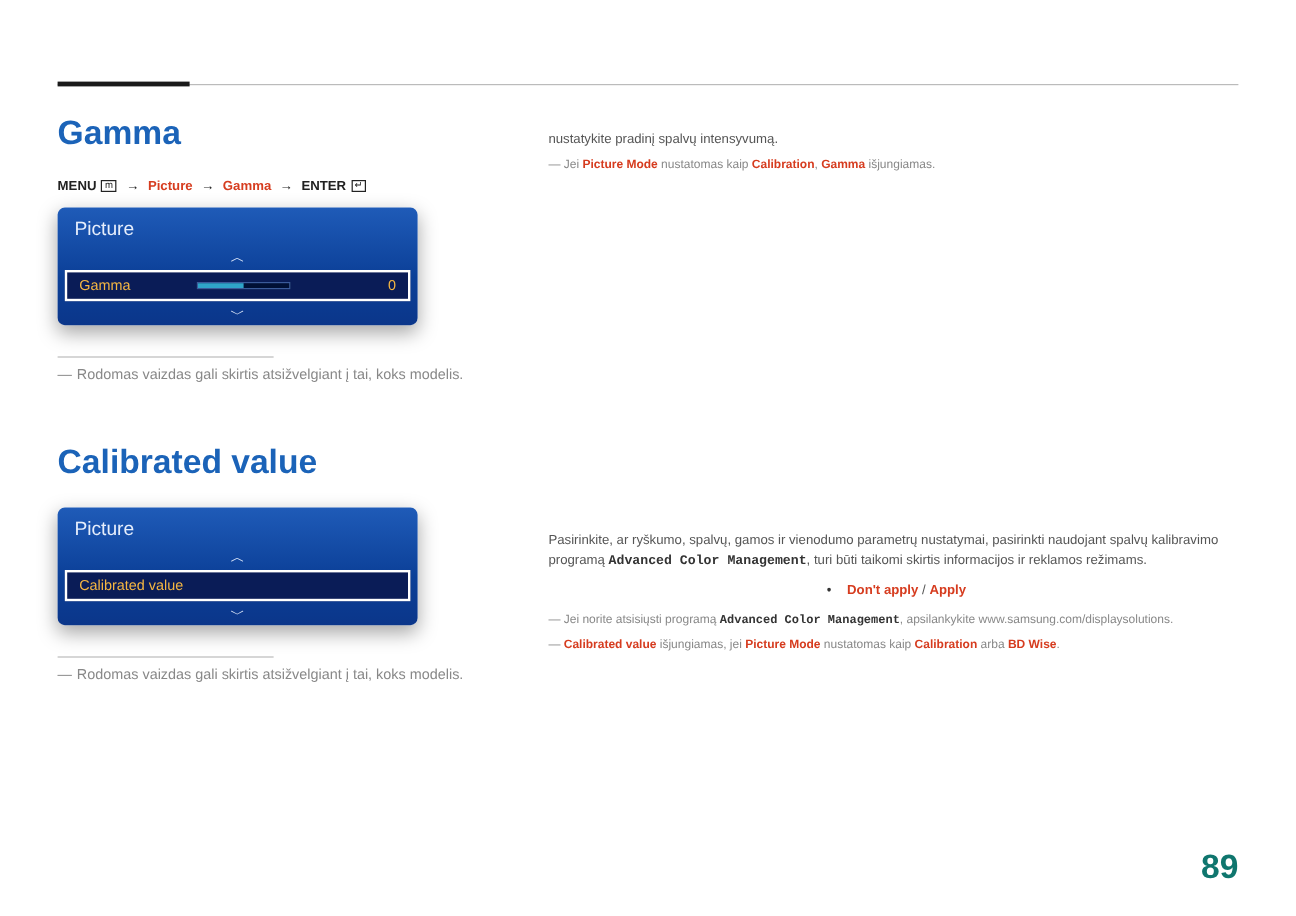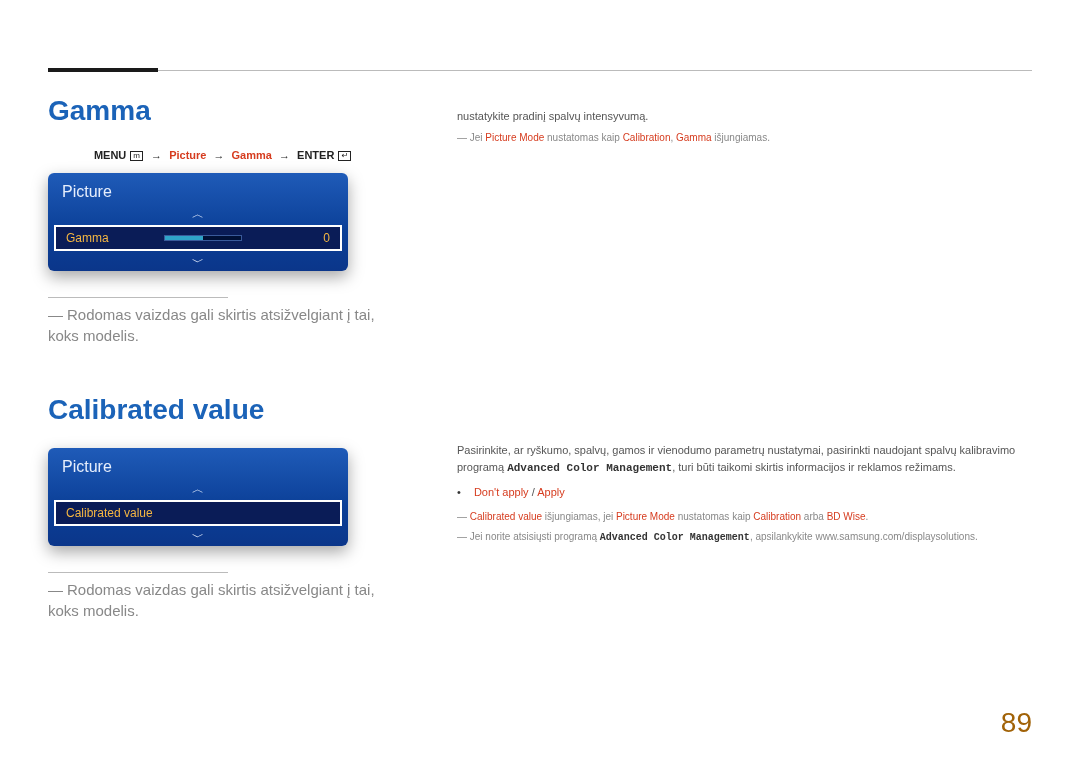--- a/index.html
+++ b/index.html
@@ -23,22 +23,22 @@
     left: 48px;
     top: 68px;
     width: 110px;
     border-top: 4px solid #1a1a1a;
   }
   .page-number {
     position: absolute;
     right: 48px;
     bottom: 24px;
     font-size: 28px;
-    color: #a16207;
-    font-weight: 400;
+    color: #0f766e;
+    font-weight: 700;
   }
   .left-col {
     position: absolute;
     left: 48px;
     top: 95px;
     width: 350px;
   }
   .right-col {
     position: absolute;
     left: 457px;
@@ -52,21 +52,20 @@
     color: #1b63b8;
     font-size: 28px;
     font-weight: 600;
     margin-bottom: 22px;
   }
   .breadcrumb {
     font-size: 11px;
     font-weight: bold;
     color: #222;
     margin-bottom: 12px;
-    text-align: center;
   }
   .breadcrumb .hl { color: #d63c1f; font-weight: bold; }
   .breadcrumb .icon-box {
     display: inline-block;
     border: 1px solid #222;
     font-size: 8px;
     padding: 0 2px;
     line-height: 1;
     vertical-align: 1px;
     margin: 0 1px;
@@ -131,32 +130,32 @@
     width: 32px;
     text-align: right;
     color: #f5b642;
   }
   .divider-short {
     width: 180px;
     border-top: 1px solid #bbb;
     margin: 8px 0 6px;
   }
   .img-note {
-    font-size: 15px;
+    font-size: 12px;
     color: #888;
     line-height: 1.4;
   }
   .dash { color: #888; padding-right: 4px; }
   .section-block { margin-bottom: 36px; }
   .note-line { margin: 2px 0 10px; color: #888; font-size: 10px; }
   .note-line .thin { color: #888; }
   .right-col p { margin-bottom: 4px; }
   .right-col .bold { font-weight: bold; color: #333; font-family: Liberation Mono, monospace; }
-  .right-col .hl { color: #d63c1f; font-weight: normal; }
-  .right-col ul { list-style: none; margin: 6px 0 8px; }
+  .right-col .hl { color: #d63c1f; font-weight: bold; }
+  .right-col ul { list-style: none; margin: 6px 0 8px; text-align: center; }
   .right-col li::before { content: "•"; color: #333; padding-right: 10px; }
   .gap-top { margin-top: 296px; }
 </style>
 </head>
 <body>
 
 <div class="top-rule"></div>
 <div class="top-rule-accent"></div>
 
 <div class="left-col">
@@ -230,22 +229,22 @@
     <p>
       <span>Pasirinkite, ar ryškumo, spalvų, gamos ir vienodumo parametrų nustatymai, pasirinkti naudojant spalvų kalibravimo programą </span><span class="bold">Advanced Color Management</span><span>, turi būti taikomi skirtis informacijos ir reklamos režimams.</span>
     </p>
     <ul>
       <li>
         <span class="hl">Don't apply</span><span> / </span><span class="hl">Apply</span>
       </li>
     </ul>
     <p class="note-line">
       <span class="thin">―</span>
-      <span class="hl">Calibrated value</span><span> išjungiamas, jei </span><span class="hl">Picture Mode</span><span> nustatomas kaip </span><span class="hl">Calibration</span><span> arba </span><span class="hl">BD Wise</span><span>.</span>
+      <span>Jei norite atsisiųsti programą </span><span class="bold">Advanced Color Management</span><span>, apsilankykite www.samsung.com/displaysolutions.</span>
     </p>
     <p class="note-line">
       <span class="thin">―</span>
-      <span>Jei norite atsisiųsti programą </span><span class="bold">Advanced Color Management</span><span>, apsilankykite www.samsung.com/displaysolutions.</span>
+      <span class="hl">Calibrated value</span><span> išjungiamas, jei </span><span class="hl">Picture Mode</span><span> nustatomas kaip </span><span class="hl">Calibration</span><span> arba </span><span class="hl">BD Wise</span><span>.</span>
     </p>
   </div>
 </div>
 
 <div class="page-number">89</div>
 
 </body></html>

